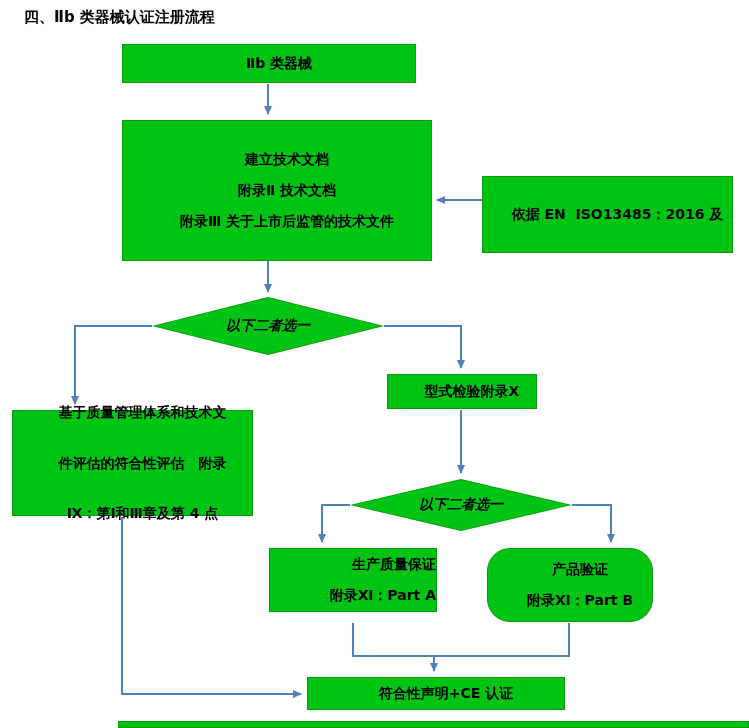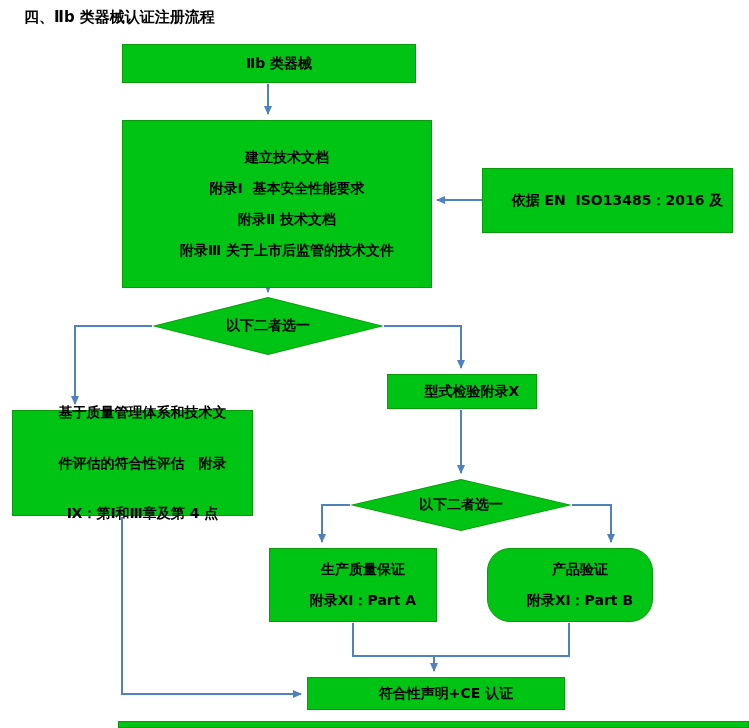--- a/index.html
+++ b/index.html
@@ -17,21 +17,21 @@
     position:absolute;left:24px;top:8px;
     font-size:15px;font-weight:bold;white-space:pre;
   }
   .gbox{
     position:absolute;background:var(--box-green);
     border:1px solid var(--box-border);
     display:flex;flex-direction:column;align-items:center;justify-content:center;
     font-weight:bold;font-size:14px;text-align:center;line-height:2.2;padding-left:20px;
   }
   .gbox .line{white-space:pre;}
-  .diamond{position:absolute;}
+  .diamond{position:absolute;font-style:italic;}
   .diamond .shape-border{
     position:absolute;inset:0;background:var(--box-border);
     clip-path:polygon(50% 0,100% 50%,50% 100%,0 50%);
   }
   .diamond .shape-fill{
     position:absolute;inset:1px 3px;background:var(--box-green);
     clip-path:polygon(50% 0,100% 50%,50% 100%,0 50%);
   }
   .diamond .diamond-label{
     position:absolute;inset:0;display:flex;align-items:center;justify-content:center;
@@ -63,28 +63,27 @@
   <path class="arrow" marker-end="url(#ah)" d="M434,656 L434,671"></path>
   <path class="arrow" marker-end="url(#ah)" d="M122,517 L122,694 L301,694"></path>
 </svg>
 
 <div class="page-title">四、Ⅱb 类器械认证注册流程</div>
 
 <div class="gbox" style="left:122px;top:44px;width:294px;height:39px;">
   <div class="line">Ⅱb 类器械</div>
 </div>
 
-<div class="gbox" style="left:122px;top:120px;width:310px;height:168px;">
+<div class="gbox" style="left:122px;top:120px;width:310px;height:141px;">
   <div class="line">建立技术文档</div>
-  <div class="line">附录Ⅰ  基本安全性能要求</div>
   <div class="line">附录Ⅱ 技术文档</div>
   <div class="line">附录Ⅲ 关于上市后监管的技术文件</div>
 </div>
 
-<div class="gbox" style="left:482px;top:168px;width:251px;height:65px;">
+<div class="gbox" style="left:482px;top:176px;width:251px;height:77px;">
   <div class="line">依据 EN  ISO13485：2016 及</div>
 </div>
 
 <div class="diamond" style="left:152px;top:297px;width:232px;height:58px;">
   <div class="shape-border"></div>
   <div class="shape-fill"></div>
   <span class="diamond-label">以下二者选一</span>
 </div>
 
 <div class="gbox" style="left:12px;top:410px;width:241px;height:106px;gap:20px;">
@@ -96,21 +95,21 @@
 <div class="gbox" style="left:387px;top:374px;width:150px;height:35px;">
   <div class="line">型式检验附录Ⅹ</div>
 </div>
 
 <div class="diamond" style="left:350px;top:479px;width:222px;height:52px;">
   <div class="shape-border"></div>
   <div class="shape-fill"></div>
   <span class="diamond-label">以下二者选一</span>
 </div>
 
-<div class="gbox" style="left:269px;top:548px;width:168px;height:74px;">
+<div class="gbox" style="left:269px;top:548px;width:168px;height:64px;align-items:flex-end;">
   <div class="line">生产质量保证</div>
   <div class="line">附录Ⅺ：Part A</div>
 </div>
 
 <div class="gbox" style="left:487px;top:548px;width:166px;height:74px;border-radius:23px;">
   <div class="line">产品验证</div>
   <div class="line">附录Ⅺ：Part B</div>
 </div>
 
 <div class="gbox" style="left:307px;top:677px;width:258px;height:33px;">

